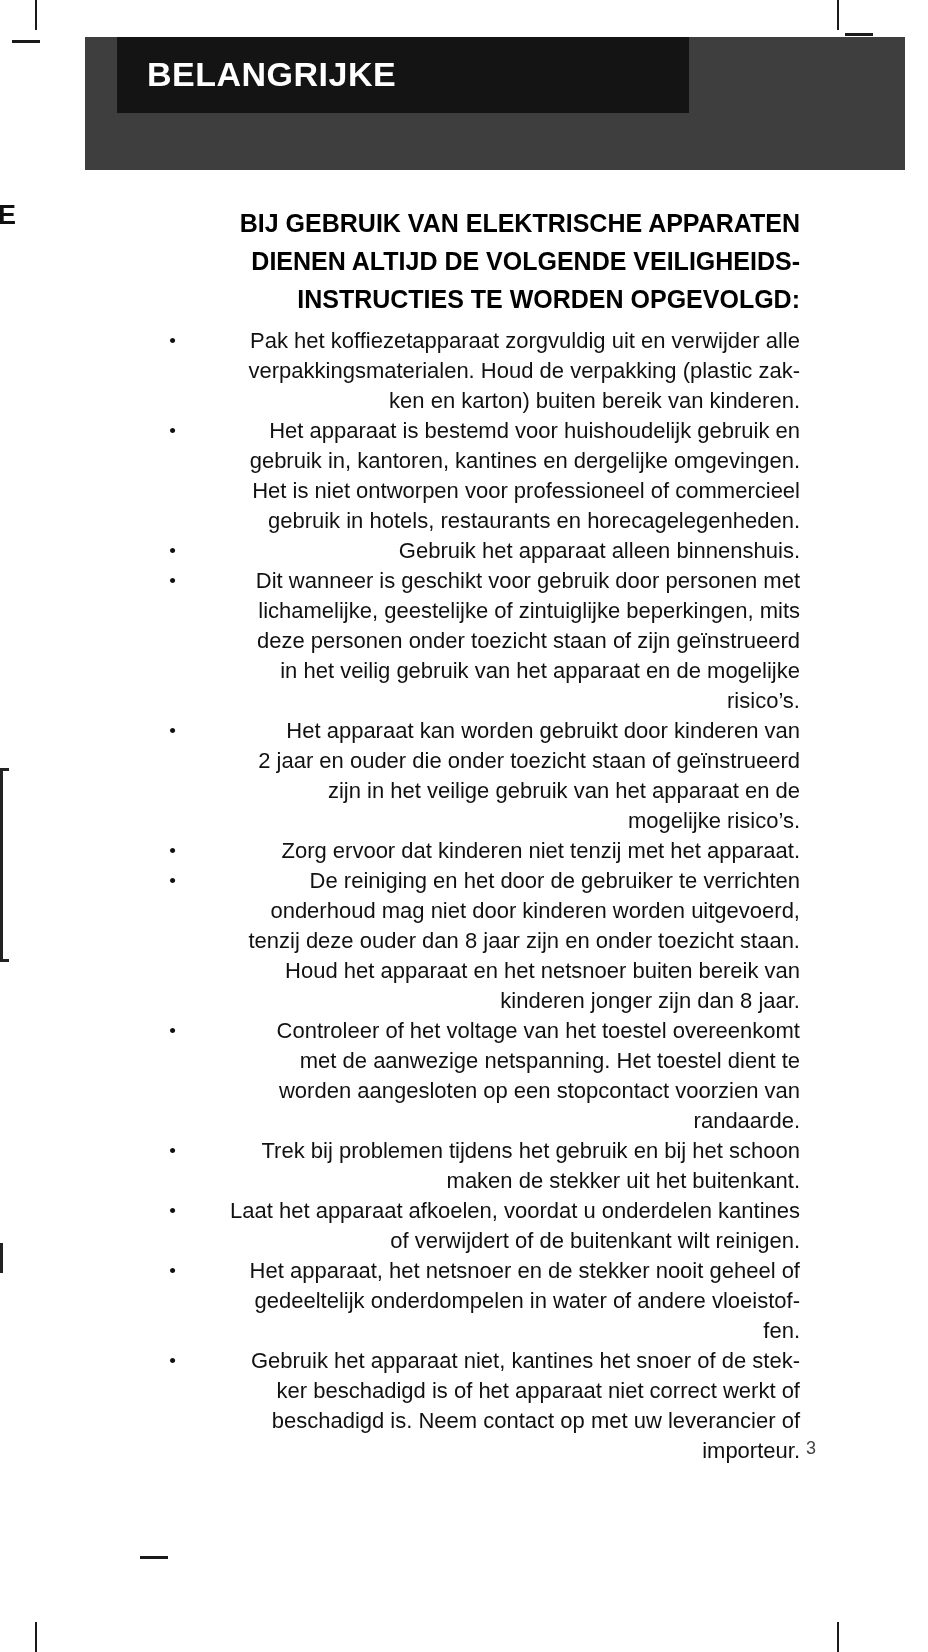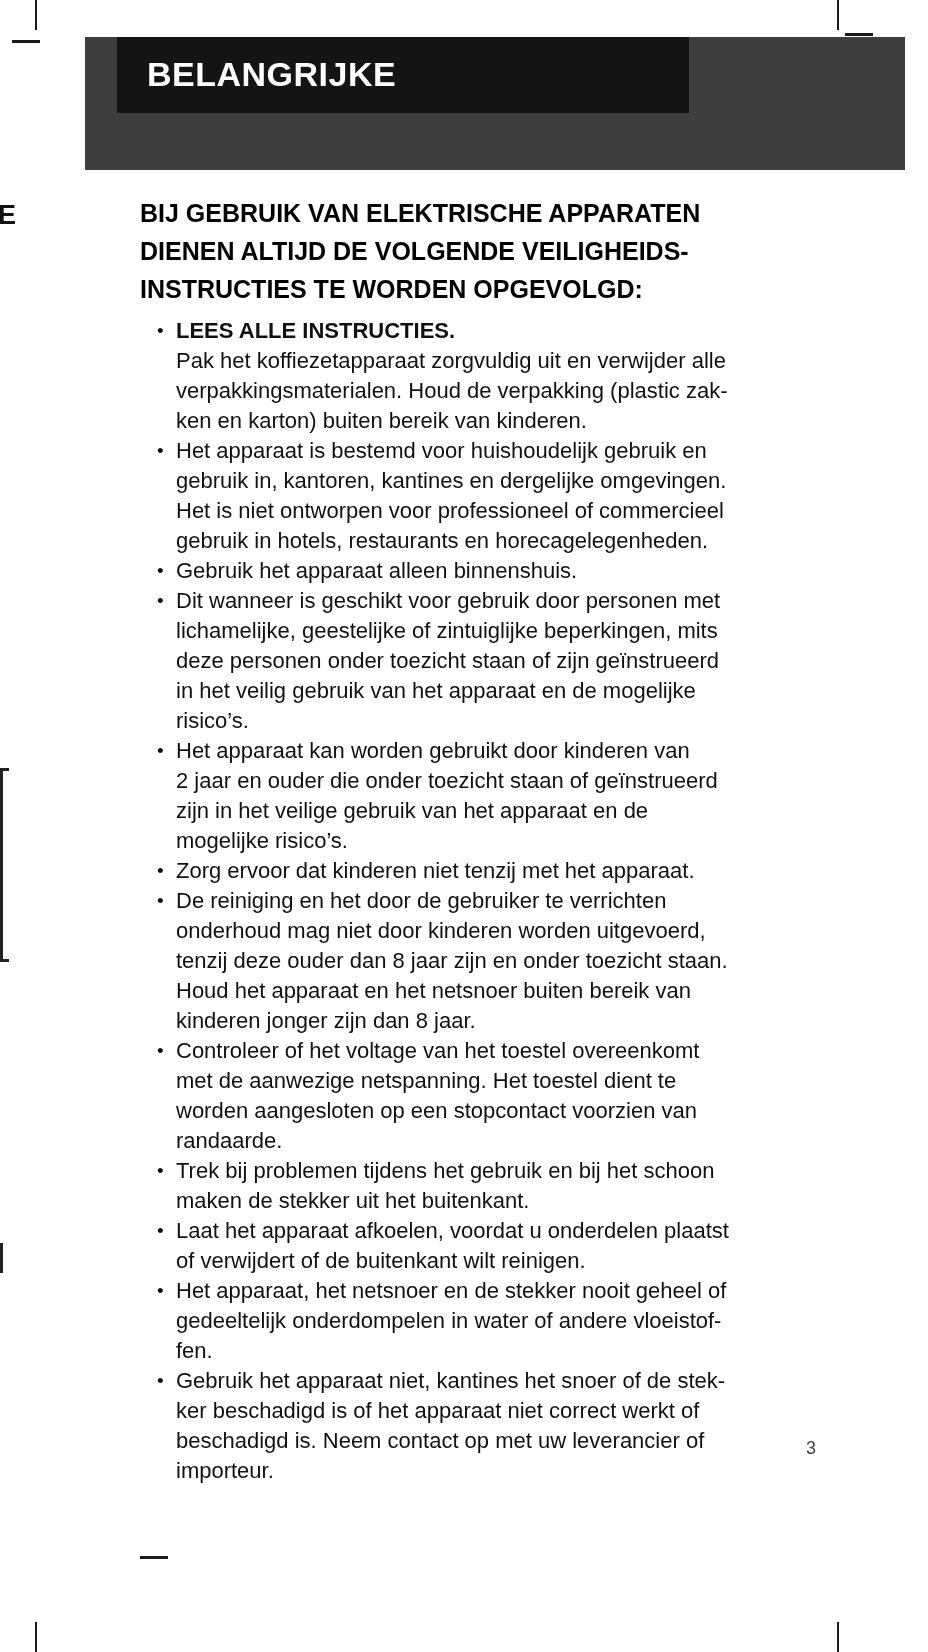--- a/index.html
+++ b/index.html
@@ -65,22 +65,23 @@
   }
   .banner .logo-wrap {
     position: absolute;
     left: 592px; top: 37px;
     width: 185px; height: 58px;
   }
 
   
   .content {
     position: absolute;
-    left: 140px; top: 194px;
+    left: 140px; top: 204px;
     width: 660px;
+    text-align: right;
   }
   .intro {
     font-weight: bold;
     font-size: 25px;
     line-height: 38px;
     color: #000;
     white-space: pre-line;
   }
   ul.safety-list {
     list-style: none;
@@ -136,21 +137,21 @@
 </div>
 
 <div class="content">
   <div class="intro">BIJ GEBRUIK VAN ELEKTRISCHE APPARATEN
 DIENEN ALTIJD DE VOLGENDE VEILIGHEIDS-
 INSTRUCTIES TE WORDEN OPGEVOLGD:</div>
 
   <ul class="safety-list">
     <li class="bullet">
       <span class="marker">•</span>
-      <div class="btxt"><span class="lead">LEES ALLE INSTRUCTIES.</span><span class="body">Pak het koffiezetapparaat zorgvuldig uit en verwijder alle
+      <div class="btxt"><span class="body">Pak het koffiezetapparaat zorgvuldig uit en verwijder alle
 verpakkingsmaterialen. Houd de verpakking (plastic zak-
 ken en karton) buiten bereik van kinderen.</span></div>
     </li>
     <li class="bullet">
       <span class="marker">•</span>
       <div class="btxt"><span class="lead"></span><span class="body">Het apparaat is bestemd voor huishoudelijk gebruik en
 gebruik in, kantoren, kantines en dergelijke omgevingen.
 Het is niet ontworpen voor professioneel of commercieel
 gebruik in hotels, restaurants en horecagelegenheden.</span></div>
     </li>
@@ -192,21 +193,21 @@
 worden aangesloten op een stopcontact voorzien van
 randaarde.</span></div>
     </li>
     <li class="bullet">
       <span class="marker">•</span>
       <div class="btxt"><span class="lead"></span><span class="body">Trek bij problemen tijdens het gebruik en bij het schoon
 maken de stekker uit het buitenkant.</span></div>
     </li>
     <li class="bullet">
       <span class="marker">•</span>
-      <div class="btxt"><span class="lead"></span><span class="body">Laat het apparaat afkoelen, voordat u onderdelen plaatst
+      <div class="btxt"><span class="lead"></span><span class="body">Laat het apparaat afkoelen, voordat u onderdelen kantines
 of verwijdert of de buitenkant wilt reinigen.</span></div>
     </li>
     <li class="bullet">
       <span class="marker">•</span>
       <div class="btxt"><span class="lead"></span><span class="body">Het apparaat, het netsnoer en de stekker nooit geheel of
 gedeeltelijk onderdompelen in water of andere vloeistof-
 fen.</span></div>
     </li>
     <li class="bullet">
       <span class="marker">•</span>

